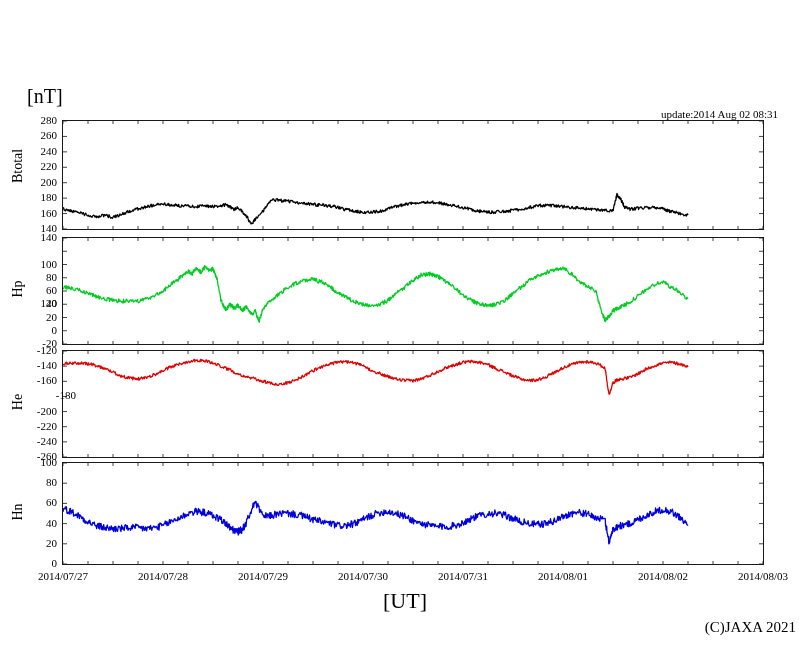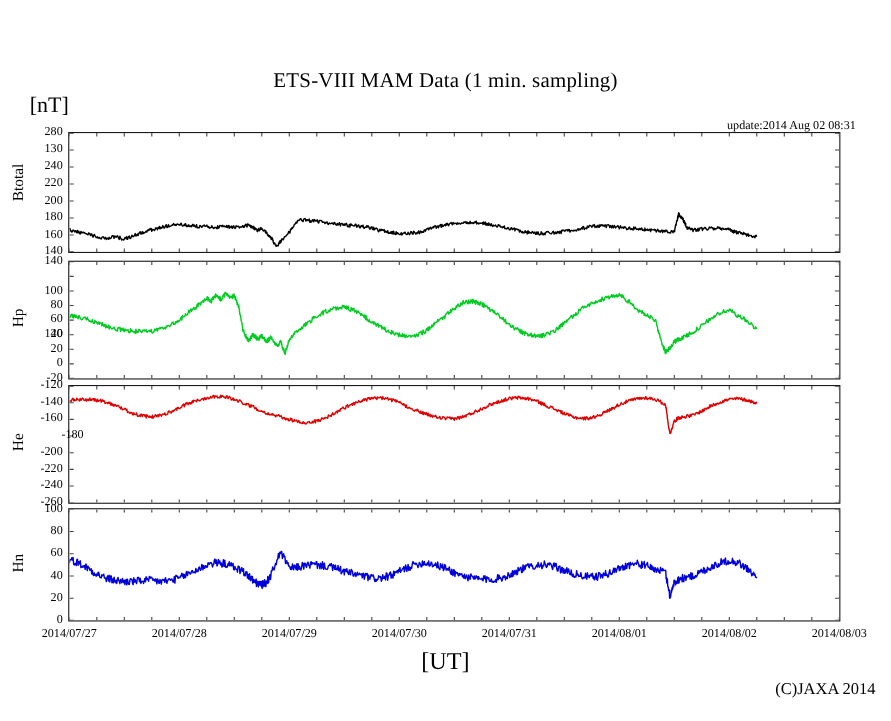--- a/index.html
+++ b/index.html
@@ -80,21 +80,20 @@
     white-space: nowrap;
     line-height: 1;
     text-align: center;
   }
 </style>
 </head>
 <body>
 
 <div id="page">
 
-  <div id="chart-title">ETS-VIII MAM Data (1 min. sampling)</div>
   <div id="unit-label">[nT]</div>
   <div id="update-label">update:2014 Aug 02 08:31</div>
 
   <div id="panels-root">
       <div class="panel" style="left: 62px; top: 120px; width: 702px; height: 110px;">
         <svg width="700" height="108">
           <line x1="0" x2="0" y1="0" y2="3" stroke="#444" stroke-width="1"></line>
           <line x1="0" x2="0" y1="108" y2="105" stroke="#444" stroke-width="1"></line>
           <line x1="25" x2="25" y1="0" y2="3" stroke="#444" stroke-width="1"></line>
           <line x1="25" x2="25" y1="108" y2="105" stroke="#444" stroke-width="1"></line>
@@ -402,24 +401,24 @@
           <line y1="80.80000000000001" y2="80.80000000000001" x1="0" x2="4" stroke="#444" stroke-width="1"></line>
           <line y1="80.80000000000001" y2="80.80000000000001" x1="700" x2="696" stroke="#444" stroke-width="1"></line>
           <line y1="101" y2="101" x1="0" x2="4" stroke="#444" stroke-width="1"></line>
           <line y1="101" y2="101" x1="700" x2="696" stroke="#444" stroke-width="1"></line>
           <polyline points="0.00,48.86 0.57,45.76 1.14,45.84 1.71,45.84 2.29,43.99 2.86,46.20 3.43,43.77 4.00,50.16 4.57,50.58 5.14,49.54 5.71,49.12 6.29,51.16 6.86,45.70 7.43,45.42 8.00,51.00 8.64,47.59 9.29,49.48 9.93,46.67 10.57,52.99 11.21,52.26 11.86,52.69 12.50,51.28 13.14,52.52 13.79,51.02 14.43,54.57 15.07,49.73 15.71,51.43 16.36,55.70 17.00,51.78 17.57,52.72 18.14,53.35 18.71,55.47 19.29,54.94 19.86,53.95 20.43,58.77 21.00,55.65 21.57,59.02 22.14,60.29 22.71,57.80 23.29,59.88 23.86,59.28 24.43,60.88 25.00,59.31 25.57,57.92 26.14,60.23 26.71,57.15 27.29,59.59 27.86,61.89 28.43,61.88 29.00,62.38 29.57,59.56 30.14,60.46 30.71,59.94 31.29,59.01 31.86,62.16 32.43,62.76 33.00,62.51 33.64,65.68 34.29,61.77 34.93,60.49 35.57,65.13 36.21,60.03 36.86,66.08 37.50,60.54 38.14,60.54 38.79,66.72 39.43,63.28 40.07,66.90 40.71,61.65 41.36,65.73 42.00,66.70 42.57,64.38 43.14,67.42 43.71,63.60 44.29,62.02 44.86,64.66 45.43,65.56 46.00,67.59 46.57,63.86 47.14,65.06 47.71,66.90 48.29,62.83 48.86,65.31 49.43,66.82 50.00,64.40 50.57,68.48 51.14,64.92 51.71,63.70 52.29,68.66 52.86,63.51 53.43,66.31 54.00,68.19 54.57,68.27 55.14,64.25 55.71,63.07 56.29,63.92 56.86,63.67 57.43,66.91 58.00,68.50 58.64,62.26 59.29,66.18 59.93,64.01 60.57,66.28 61.21,67.53 61.86,62.47 62.50,61.73 63.14,62.32 63.79,65.81 64.43,62.73 65.07,67.41 65.71,65.36 66.36,65.58 67.00,65.53 67.57,67.39 68.14,64.89 68.71,62.95 69.29,65.88 69.86,61.39 70.43,63.60 71.00,62.80 71.57,64.36 72.14,65.41 72.71,61.11 73.29,61.30 73.86,62.61 74.43,61.79 75.00,62.03 75.57,63.39 76.14,64.63 76.71,63.38 77.29,63.90 77.86,65.37 78.43,63.32 79.00,64.26 79.57,67.81 80.14,63.25 80.71,64.30 81.29,67.11 81.86,67.33 82.43,63.90 83.00,64.90 83.64,67.95 84.29,64.17 84.93,63.82 85.57,64.40 86.21,63.58 86.86,66.38 87.50,62.29 88.14,64.99 88.79,67.30 89.43,64.34 90.07,64.29 90.71,62.97 91.36,63.46 92.00,64.57 92.57,64.20 93.14,63.31 93.71,64.13 94.29,66.06 94.86,66.22 95.43,61.17 96.00,67.14 96.57,60.82 97.14,59.94 97.71,60.97 98.29,60.63 98.86,62.72 99.43,61.78 100.00,61.95 100.57,62.26 101.14,60.62 101.71,60.36 102.29,58.01 102.86,61.15 103.43,58.70 104.00,62.77 104.57,59.26 105.14,62.07 105.71,62.03 106.29,57.04 106.86,56.55 107.43,60.32 108.00,57.25 108.64,56.82 109.29,57.81 109.93,58.99 110.57,58.12 111.21,56.01 111.86,55.67 112.50,57.72 113.14,57.16 113.79,57.06 114.43,57.88 115.07,53.79 115.71,56.86 116.36,55.46 117.00,56.63 117.57,53.49 118.14,52.44 118.71,54.45 119.29,55.43 119.86,54.43 120.43,50.07 121.00,51.35 121.57,54.97 122.14,51.07 122.71,53.56 123.29,53.34 123.86,51.33 124.43,51.53 125.00,52.79 125.57,52.43 126.14,48.62 126.71,49.11 127.29,49.98 127.86,48.53 128.43,48.81 129.00,48.52 129.57,49.51 130.14,52.40 130.71,50.68 131.29,50.16 131.86,46.26 132.43,45.29 133.00,48.99 133.64,45.96 134.29,51.55 134.93,49.88 135.57,45.53 136.21,48.90 136.86,46.89 137.50,50.58 138.14,48.74 138.79,52.56 139.43,51.28 140.07,45.82 140.71,51.85 141.36,46.33 142.00,52.57 142.57,52.82 143.14,51.75 143.71,52.49 144.29,49.56 144.86,50.79 145.43,47.65 146.00,51.56 146.57,50.12 147.14,48.57 147.71,51.53 148.29,50.17 148.86,49.25 149.43,54.84 150.00,54.98 150.57,51.98 151.14,54.19 151.71,54.49 152.29,54.39 152.86,57.09 153.43,51.74 154.00,51.99 154.57,52.27 155.14,58.40 155.71,56.82 156.29,53.98 156.86,53.03 157.43,56.27 158.00,56.27 158.36,54.11 158.71,60.11 159.07,58.54 159.43,60.20 159.79,60.47 160.14,60.27 160.50,56.77 160.86,58.03 161.21,57.00 161.57,56.90 161.93,62.42 162.29,59.14 162.64,59.29 163.00,63.34 163.29,63.41 163.57,60.47 163.86,58.58 164.14,61.16 164.43,63.74 164.71,64.89 165.00,61.45 165.29,64.21 165.57,60.85 165.86,62.81 166.14,61.31 166.43,61.11 166.71,67.04 167.00,66.68 167.29,65.13 167.57,63.68 167.86,64.36 168.14,66.49 168.43,65.34 168.71,64.40 169.00,65.59 169.29,64.96 169.57,67.32 169.86,63.34 170.14,70.10 170.43,66.96 170.71,68.85 171.00,68.17 171.29,65.47 171.57,67.09 171.86,70.55 172.14,66.21 172.43,66.79 172.71,65.64 173.00,68.78 173.29,68.03 173.57,68.85 173.86,65.59 174.14,67.14 174.43,69.88 174.71,65.80 175.00,70.36 175.29,71.97 175.57,64.92 175.86,68.52 176.14,70.50 176.43,67.44 176.71,65.20 177.00,69.45 177.29,65.26 177.57,63.98 177.86,69.94 178.14,66.91 178.43,68.81 178.71,70.29 179.00,65.04 179.29,66.34 179.57,65.73 179.86,67.46 180.14,65.42 180.43,61.13 180.71,64.60 181.00,66.94 181.29,66.27 181.57,61.97 181.86,61.41 182.14,59.99 182.43,59.47 182.71,63.86 183.00,63.62 183.64,56.13 184.29,55.90 184.93,52.38 185.57,54.64 186.21,55.10 186.86,52.02 187.50,49.22 188.14,50.38 188.79,45.91 189.43,45.67 190.07,40.15 190.71,44.09 191.36,39.04 192.00,40.17 192.57,38.35 193.14,38.51 193.71,44.74 194.29,42.35 194.86,40.44 195.43,43.27 196.00,42.98 196.57,49.26 197.14,48.82 197.71,46.70 198.29,49.59 198.86,48.58 199.43,51.67 200.00,51.63 200.57,52.76 201.14,54.64 201.71,52.48 202.29,54.72 202.86,49.65 203.43,52.21 204.00,54.92 204.57,50.82 205.14,50.86 205.71,53.05 206.29,54.84 206.86,49.47 207.43,55.42 208.00,49.56 208.64,54.33 209.29,51.84 209.93,54.68 210.57,55.21 211.21,52.51 211.86,48.28 212.50,49.64 213.14,54.38 213.79,49.08 214.43,49.07 215.07,51.42 215.71,52.84 216.36,48.99 217.00,48.04 217.57,50.59 218.14,51.24 218.71,53.42 219.29,48.43 219.86,47.61 220.43,50.19 221.00,48.65 221.57,48.78 222.14,49.40 222.71,48.88 223.29,50.23 223.86,49.91 224.43,47.76 225.00,47.75 225.57,53.67 226.14,49.83 226.71,49.44 227.29,50.92 227.86,54.09 228.43,48.98 229.00,50.30 229.57,53.84 230.14,47.63 230.71,50.83 231.29,54.56 231.86,49.02 232.43,52.59 233.00,54.30 233.64,54.36 234.29,54.69 234.93,53.95 235.57,51.31 236.21,51.22 236.86,49.77 237.50,51.36 238.14,49.23 238.79,51.07 239.43,55.56 240.07,50.27 240.71,51.25 241.36,54.51 242.00,50.83 242.57,54.90 243.14,54.45 243.71,54.89 244.29,51.04 244.86,55.41 245.43,56.18 246.00,53.68 246.57,52.03 247.14,58.55 247.71,57.80 248.29,56.78 248.86,54.99 249.43,54.61 250.00,59.60 250.57,54.49 251.14,55.08 251.71,56.43 252.29,54.02 252.86,57.68 253.43,57.34 254.00,59.28 254.57,55.12 255.14,58.74 255.71,59.43 256.29,54.66 256.86,55.45 257.43,56.52 258.00,60.45 258.64,60.77 259.29,58.80 259.93,57.59 260.57,61.05 261.21,59.83 261.86,57.13 262.50,59.79 263.14,59.21 263.79,58.12 264.43,59.54 265.07,58.98 265.71,58.65 266.36,62.23 267.00,58.22 267.57,58.21 268.14,63.55 268.71,61.28 269.29,58.40 269.86,59.72 270.43,58.39 271.00,58.62 271.57,64.82 272.14,60.03 272.71,63.14 273.29,63.50 273.86,60.68 274.43,59.27 275.00,60.66 275.57,60.59 276.14,59.54 276.71,61.09 277.29,63.77 277.86,65.62 278.43,63.63 279.00,65.40 279.57,63.74 280.14,64.24 280.71,63.25 281.29,60.46 281.86,61.62 282.43,61.21 283.00,61.08 283.64,65.37 284.29,63.92 284.93,59.46 285.57,62.68 286.21,62.81 286.86,60.75 287.50,64.19 288.14,57.94 288.79,58.11 289.43,64.49 290.07,60.14 290.71,59.69 291.36,57.66 292.00,57.07 292.57,62.59 293.14,58.98 293.71,61.59 294.29,62.43 294.86,56.37 295.43,60.04 296.00,56.69 296.57,56.88 297.14,57.52 297.71,56.08 298.29,55.58 298.86,57.89 299.43,54.77 300.00,56.32 300.57,52.88 301.14,57.29 301.71,55.85 302.29,55.37 302.86,53.98 303.43,53.76 304.00,52.11 304.57,56.88 305.14,54.73 305.71,50.54 306.29,52.40 306.86,56.42 307.43,53.76 308.00,50.11 308.64,55.60 309.29,52.43 309.93,55.16 310.57,52.94 311.21,53.68 311.86,49.49 312.50,47.52 313.14,49.31 313.79,48.96 314.43,50.07 315.07,48.93 315.71,49.54 316.36,50.82 317.00,52.98 317.57,51.38 318.14,48.42 318.71,48.82 319.29,50.33 319.86,52.30 320.43,52.32 321.00,46.89 321.57,50.80 322.14,50.31 322.71,47.44 323.29,50.39 323.86,49.90 324.43,50.96 325.00,50.39 325.57,48.53 326.14,50.47 326.71,47.03 327.29,51.68 327.86,51.43 328.43,49.98 329.00,47.99 329.57,48.81 330.14,52.27 330.71,51.74 331.29,51.51 331.86,50.15 332.43,50.97 333.00,48.85 333.64,51.10 334.29,53.09 334.93,47.81 335.57,53.02 336.21,53.74 336.86,54.86 337.50,49.44 338.14,51.67 338.79,53.24 339.43,49.86 340.07,55.78 340.71,54.72 341.36,50.20 342.00,51.30 342.57,55.35 343.14,54.35 343.71,53.89 344.29,55.42 344.86,54.53 345.43,52.39 346.00,55.71 346.57,57.98 347.14,59.23 347.71,54.38 348.29,59.45 348.86,60.10 349.43,54.89 350.00,55.24 350.57,60.95 351.14,56.60 351.71,58.25 352.29,57.65 352.86,57.59 353.43,59.72 354.00,60.33 354.57,58.33 355.14,59.85 355.71,58.63 356.29,59.11 356.86,58.51 357.43,61.34 358.00,60.34 358.64,62.58 359.29,58.96 359.93,63.12 360.57,61.81 361.21,59.70 361.86,62.59 362.50,64.94 363.14,59.71 363.79,62.88 364.43,63.54 365.07,58.68 365.71,60.52 366.36,60.70 367.00,61.82 367.57,63.33 368.14,60.52 368.71,63.36 369.29,62.50 369.86,60.44 370.43,62.13 371.00,61.23 371.57,63.84 372.14,61.18 372.71,62.96 373.29,63.25 373.86,63.55 374.43,63.15 375.00,62.73 375.57,64.50 376.14,64.93 376.71,60.64 377.29,63.05 377.86,60.46 378.43,63.04 379.00,66.41 379.57,61.25 380.14,62.32 380.71,62.85 381.29,62.30 381.86,65.31 382.43,65.60 383.00,65.08 383.64,63.30 384.29,66.22 384.93,65.31 385.57,66.42 386.21,65.74 386.86,65.79 387.50,63.97 388.14,66.33 388.79,63.85 389.43,59.44 390.07,63.89 390.71,59.81 391.36,62.63 392.00,62.08 392.57,63.18 393.14,65.24 393.71,64.22 394.29,60.90 394.86,62.05 395.43,60.34 396.00,60.86 396.57,64.12 397.14,61.43 397.71,62.70 398.29,62.86 398.86,57.59 399.43,58.71 400.00,60.27 400.57,62.08 401.14,60.62 401.71,58.15 402.29,61.39 402.86,55.89 403.43,60.80 404.00,57.27 404.57,55.73 405.14,59.21 405.71,56.40 406.29,55.34 406.86,59.52 407.43,58.96 408.00,52.77 408.64,55.83 409.29,54.98 409.93,53.44 410.57,52.74 411.21,57.54 411.86,57.08 412.50,50.58 413.14,55.79 413.79,51.50 414.43,54.38 415.07,50.59 415.71,51.28 416.36,50.32 417.00,49.41 417.57,51.84 418.14,53.17 418.71,49.85 419.29,51.12 419.86,49.41 420.43,51.61 421.00,51.10 421.57,54.04 422.14,54.21 422.71,54.32 423.29,53.94 423.86,52.87 424.43,51.74 425.00,50.70 425.57,52.50 426.14,48.34 426.71,50.03 427.29,52.59 427.86,51.90 428.43,50.89 429.00,48.82 429.57,53.96 430.14,53.14 430.71,50.93 431.29,51.36 431.86,47.00 432.43,49.49 433.00,50.39 433.64,52.84 434.29,52.24 434.93,49.37 435.57,49.03 436.21,50.66 436.86,48.69 437.50,49.43 438.14,50.54 438.79,52.64 439.43,54.67 440.07,49.82 440.71,48.79 441.36,52.15 442.00,49.42 442.57,49.20 443.14,53.84 443.71,56.11 444.29,56.00 444.86,51.95 445.43,52.01 446.00,51.52 446.57,57.76 447.14,57.37 447.71,52.83 448.29,53.10 448.86,57.80 449.43,54.10 450.00,58.17 450.57,55.22 451.14,57.82 451.71,54.70 452.29,53.03 452.86,58.09 453.43,54.56 454.00,54.26 454.57,57.81 455.14,59.26 455.71,59.44 456.29,55.15 456.86,59.76 457.43,61.01 458.00,58.92 458.64,61.44 459.29,61.82 459.93,60.80 460.57,61.56 461.21,55.78 461.86,59.80 462.50,59.07 463.14,61.02 463.79,60.78 464.43,60.93 465.07,57.67 465.71,61.46 466.36,63.20 467.00,63.05 467.57,61.82 468.14,62.02 468.71,62.45 469.29,58.13 469.86,60.77 470.43,63.52 471.00,57.68 471.57,61.41 472.14,60.30 472.71,62.13 473.29,59.88 473.86,60.44 474.43,58.71 475.00,60.76 475.57,58.22 476.14,62.63 476.71,60.75 477.29,64.10 477.86,63.69 478.43,59.78 479.00,58.07 479.57,63.84 480.14,64.43 480.71,61.16 481.29,57.54 481.86,57.94 482.43,58.12 483.00,62.40 483.64,59.72 484.29,59.42 484.93,62.43 485.57,57.84 486.21,59.40 486.86,60.27 487.50,55.62 488.14,60.01 488.79,59.23 489.43,61.62 490.07,61.38 490.71,57.51 491.36,55.01 492.00,58.94 492.57,58.39 493.14,59.25 493.71,58.15 494.29,56.14 494.86,53.47 495.43,57.39 496.00,53.50 496.57,54.14 497.14,57.33 497.71,55.05 498.29,53.42 498.86,51.22 499.43,51.96 500.00,55.78 500.57,52.25 501.14,55.16 501.71,52.41 502.29,52.17 502.86,50.70 503.43,55.23 504.00,51.48 504.57,54.95 505.14,54.57 505.71,48.99 506.29,53.61 506.86,53.68 507.43,49.38 508.00,49.73 508.64,48.84 509.29,53.86 509.93,48.21 510.57,50.38 511.21,50.22 511.86,48.78 512.50,49.72 513.14,51.16 513.79,49.58 514.43,48.81 515.07,49.66 515.71,49.87 516.36,46.34 517.00,48.27 517.57,49.94 518.14,52.31 518.71,50.96 519.29,51.40 519.86,53.68 520.43,47.32 521.00,52.86 521.57,49.29 522.14,49.83 522.71,47.41 523.29,53.44 523.86,50.95 524.43,50.51 525.00,49.62 525.57,48.31 526.14,52.30 526.71,52.69 527.29,52.82 527.86,54.32 528.43,50.17 529.00,54.76 529.57,51.26 530.14,55.08 530.71,52.50 531.29,56.26 531.86,56.89 532.43,52.85 533.00,53.52 533.64,57.38 534.29,55.00 534.93,53.33 535.57,56.93 536.21,55.51 536.86,58.25 537.50,52.76 538.14,54.95 538.79,56.01 539.43,53.75 540.07,55.72 540.71,55.58 541.36,55.50 542.00,55.33 542.29,56.20 542.57,63.18 542.86,61.92 543.14,67.01 543.43,64.53 543.71,63.37 544.00,69.47 544.29,70.62 544.57,70.76 544.86,73.73 545.14,74.28 545.43,73.26 545.71,80.27 546.00,80.95 546.29,78.02 546.57,79.93 546.86,77.76 547.14,73.54 547.43,75.63 547.71,74.10 548.00,71.14 548.29,73.01 548.57,72.10 548.86,68.73 549.14,69.07 549.43,70.34 549.71,64.70 550.00,64.42 550.29,65.32 550.57,64.70 550.86,66.49 551.14,68.66 551.43,65.83 551.71,65.86 552.00,67.58 552.29,67.34 552.57,64.88 552.86,66.96 553.14,62.17 553.43,66.92 553.71,61.56 554.00,61.49 554.29,67.03 554.57,64.41 554.86,64.54 555.14,62.71 555.43,64.14 555.71,63.33 556.00,61.86 556.29,63.31 556.57,63.05 556.86,63.70 557.14,65.91 557.43,59.34 557.71,63.54 558.00,64.27 558.64,65.84 559.29,59.87 559.93,61.07 560.57,64.72 561.21,60.69 561.86,61.31 562.50,61.51 563.14,59.41 563.79,59.56 564.43,63.28 565.07,57.63 565.71,63.75 566.36,58.15 567.00,63.07 567.57,63.00 568.14,61.19 568.71,62.38 569.29,60.15 569.86,61.56 570.43,60.88 571.00,59.62 571.57,55.77 572.14,58.48 572.71,55.73 573.29,57.44 573.86,55.73 574.43,54.47 575.00,56.90 575.57,55.56 576.14,57.88 576.71,53.00 577.29,53.72 577.86,58.30 578.43,55.26 579.00,55.16 579.57,57.25 580.14,52.59 580.71,53.59 581.29,54.92 581.86,55.19 582.43,53.76 583.00,55.43 583.64,53.19 584.29,50.05 584.93,54.04 585.57,50.92 586.21,53.68 586.86,48.41 587.50,48.40 588.14,50.80 588.79,52.41 589.43,52.74 590.07,49.51 590.71,51.97 591.36,49.86 592.00,50.40 592.57,44.83 593.14,50.09 593.71,47.86 594.29,46.18 594.86,46.05 595.43,49.77 596.00,45.59 596.57,44.36 597.14,50.54 597.71,50.19 598.29,49.31 598.86,46.65 599.43,49.77 600.00,47.91 600.57,49.02 601.14,49.12 601.71,48.05 602.29,48.30 602.86,44.51 603.43,49.73 604.00,46.42 604.57,49.36 605.14,47.57 605.71,51.09 606.29,49.45 606.86,50.48 607.43,46.70 608.00,49.04 608.64,47.83 609.29,46.16 609.93,48.29 610.57,53.14 611.21,53.09 611.86,50.34 612.50,49.36 613.14,54.67 613.79,53.22 614.43,50.30 615.07,50.84 615.71,56.54 616.36,51.20 617.00,57.26 617.57,53.62 618.14,56.93 618.71,55.29 619.29,54.45 619.86,58.03 620.43,60.47 621.00,58.40 621.57,59.62 622.14,57.28 622.71,59.75 623.29,59.06 623.86,61.63 624.43,61.77 625.00,62.62" fill="none" stroke="#0000dd" stroke-width="1.3" stroke-linejoin="round"></polyline>
         </svg>
       </div>
     </div>
 
   <div id="xaxis-title">[UT]</div>
-  <div id="copyright">(C)JAXA 2014</div>
+  <div id="copyright">(C)JAXA 2021</div>
 
 <div class="ytick" style="right: 753px; top: 115px;">280</div>
-    <div class="ytick" style="right: 753px; top: 130.429px;">130</div>
+    <div class="ytick" style="right: 753px; top: 130.429px;">260</div>
     <div class="ytick" style="right: 753px; top: 145.857px;">240</div>
     <div class="ytick" style="right: 753px; top: 161.286px;">220</div>
     <div class="ytick" style="right: 753px; top: 176.714px;">200</div>
     <div class="ytick" style="right: 753px; top: 192.143px;">180</div>
     <div class="ytick" style="right: 753px; top: 207.571px;">160</div>
     <div class="ytick" style="right: 753px; top: 223px;">140</div>
     <div class="axis-label" style="left: 8px; top: 165px; width: 20px; text-align: center; transform: rotate(-90deg);">Btotal</div>
     <div class="ytick" style="right: 753px; top: 232px;">140</div>
     <div class="ytick" style="right: 753px; top: 254px; margin-top: 44px;">120</div>
     <div class="ytick" style="right: 753px; top: 258.5px;">100</div>

